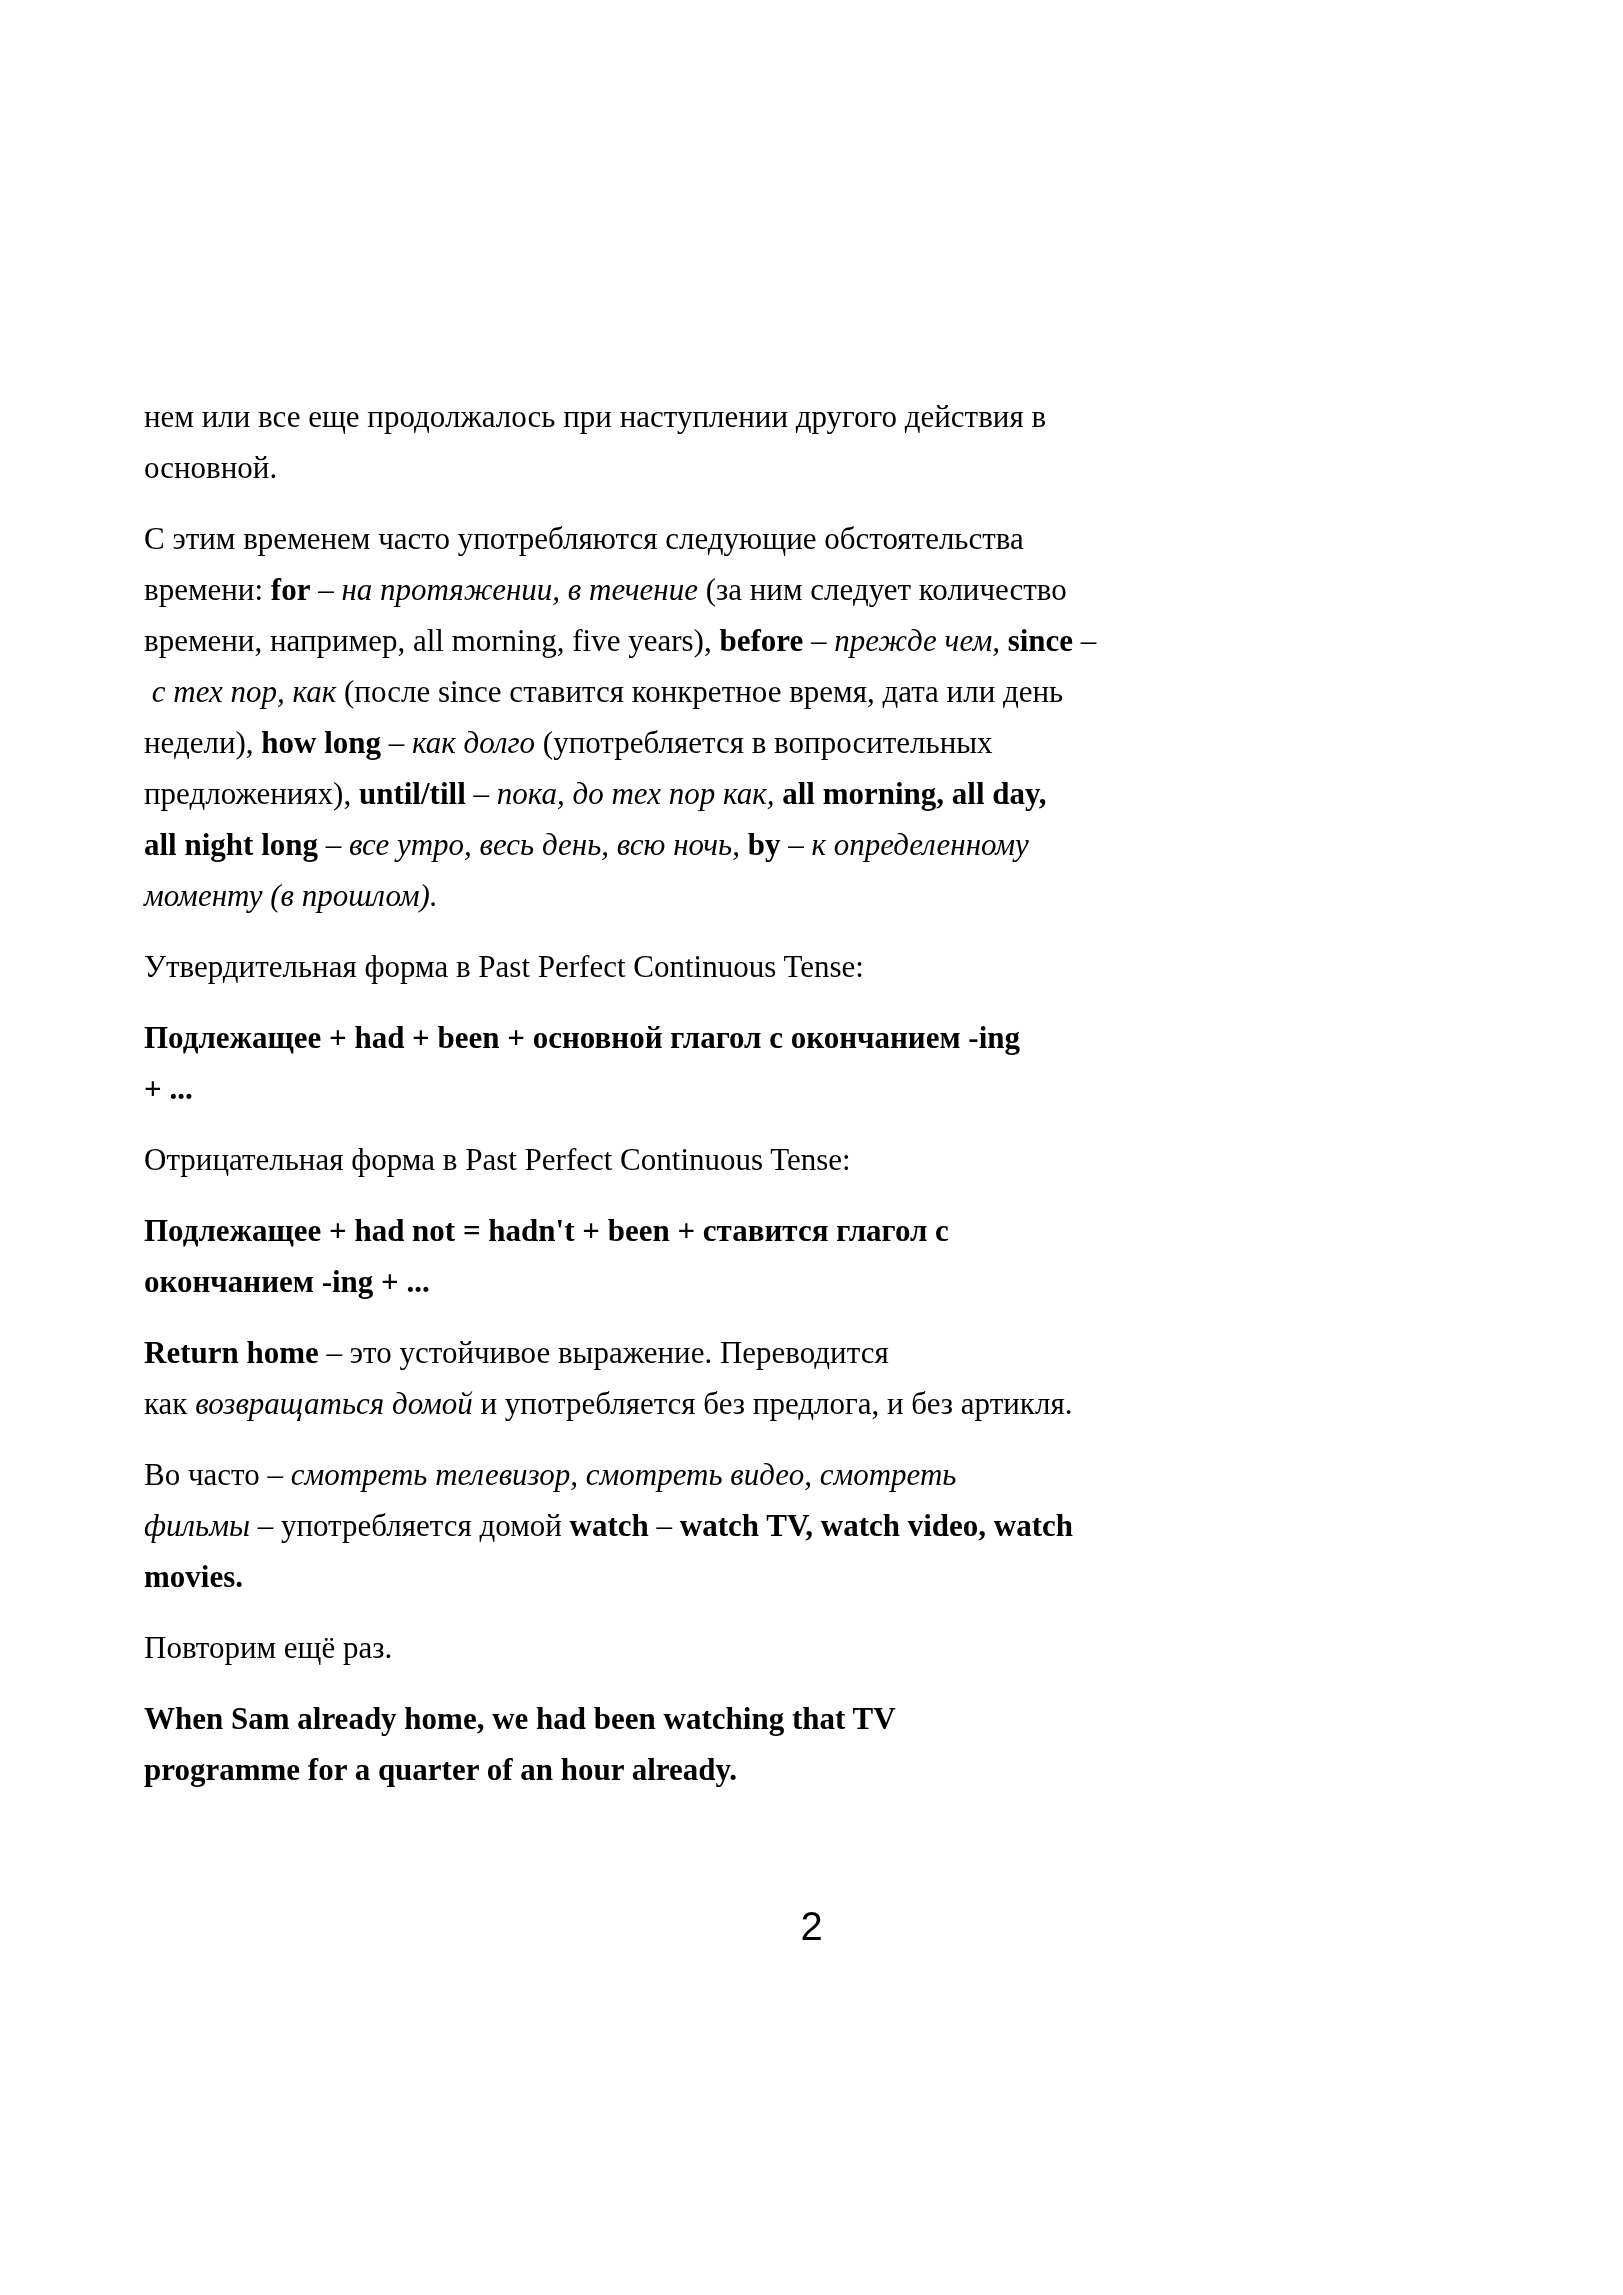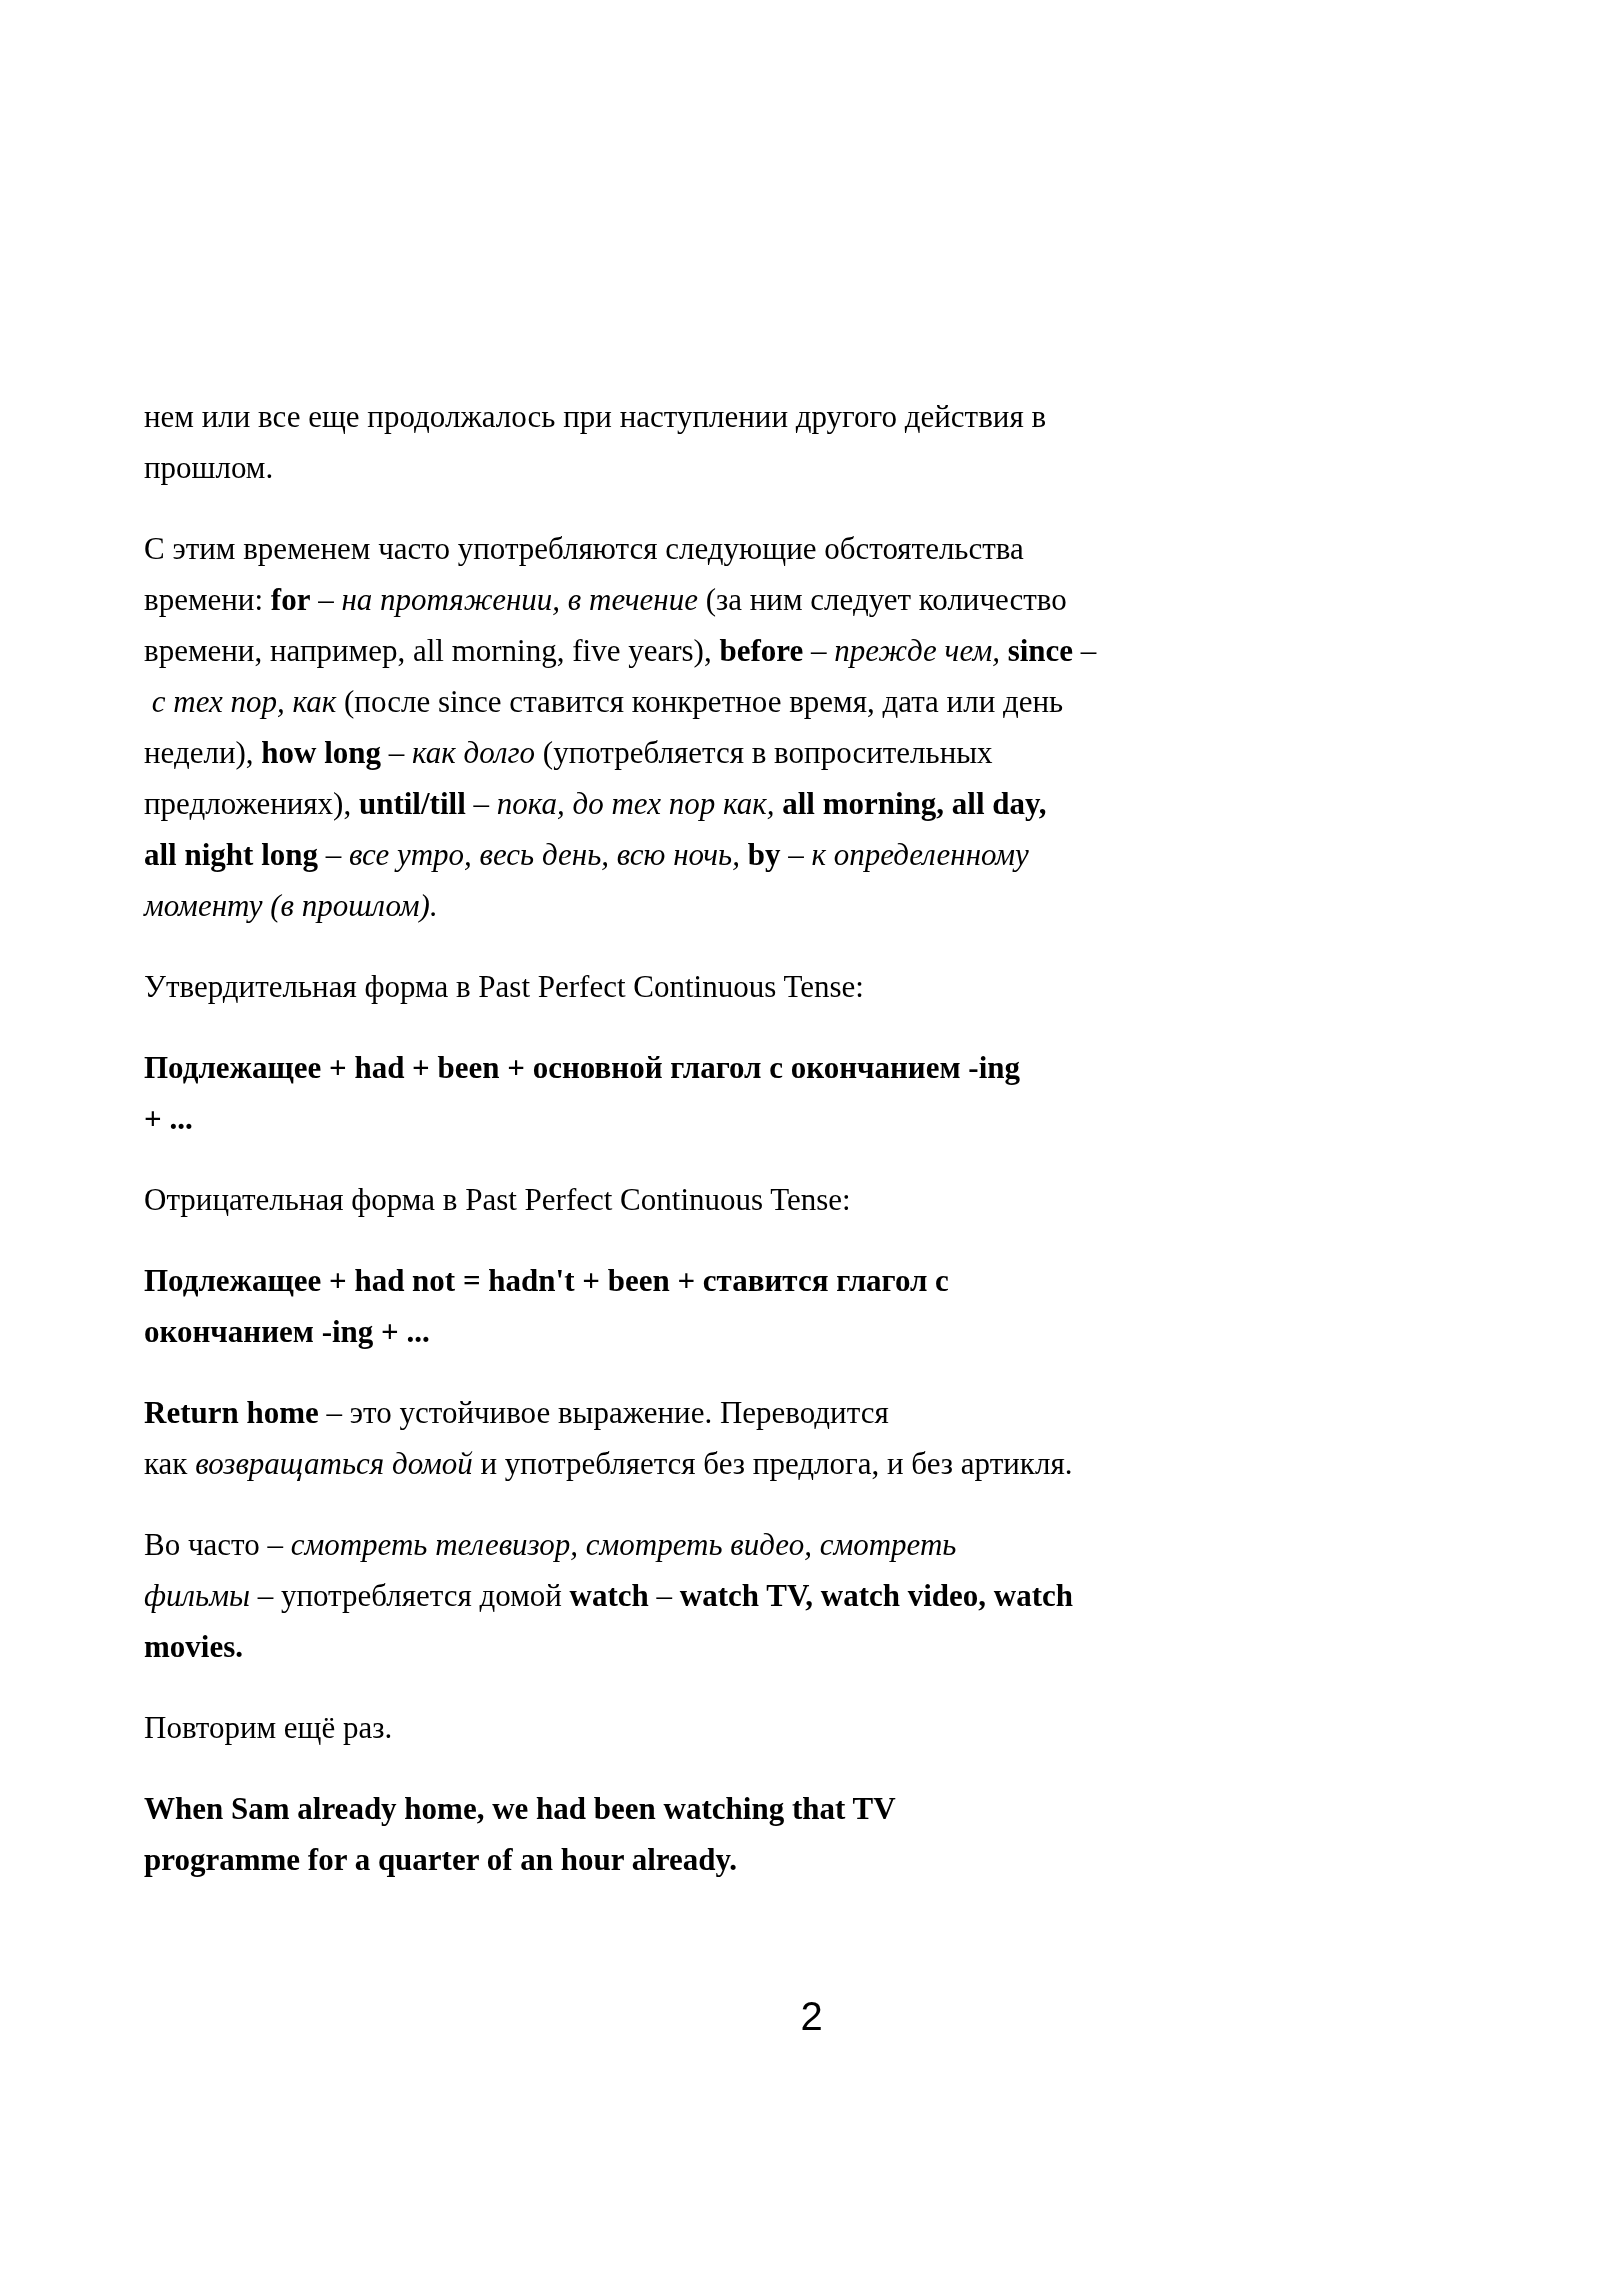--- a/index.html
+++ b/index.html
@@ -14,37 +14,37 @@
   }
   .content {
     padding: 391px 81px 0 144px;
     font-size: 31px;
     line-height: 51px;
   }
   .content p {
     margin: 0;
     white-space: pre-wrap;
   }
-  .content p + p { margin-top: 30px; }
+  .content p + p { margin-top: 20px; }
   .content p.gap-before { margin-top: 68px; }
   .page-number {
     margin-top: 108px;
     text-align: center;
     font-family: "Liberation Sans", sans-serif;
     font-size: 40px;
     line-height: 46px;
     color: #000000;
   }
 </style>
 </head>
 <body>
 
 <div class="page">
   <div class="content">
-    <p><span>нем или все еще продолжалось при наступлении другого действия в</span><br><span>прошлом.</span></p>
+    <p><span>нем или все еще продолжалось при наступлении другого действия в</span><br><span>основной.</span></p>
     <p><span>С этим временем часто употребляются следующие обстоятельства</span><br><span>времени: </span><span style="font-weight: 700;">for</span><span> – </span><span style="font-style: italic;">на протяжении, в течение</span><span> (за ним следует количество</span><br><span>времени, например, all morning, five years), </span><span style="font-weight: 700;">before</span><span> – </span><span style="font-style: italic;">прежде чем,</span><span> </span><span style="font-weight: 700;">since</span><span> –</span><br><span> </span><span style="font-style: italic;">с тех пор, как</span><span> (после since ставится конкретное время, дата или день</span><br><span>недели), </span><span style="font-weight: 700;">how long</span><span> – </span><span style="font-style: italic;">как долго</span><span> (употребляется в вопросительных</span><br><span>предложениях), </span><span style="font-weight: 700;">until/till</span><span> – </span><span style="font-style: italic;">пока, до тех пор как,</span><span> </span><span style="font-weight: 700;">all morning, all day,</span><br><span style="font-weight: 700;">all night long</span><span> – </span><span style="font-style: italic;">все утро, весь день, всю ночь,</span><span> </span><span style="font-weight: 700;">by</span><span> – </span><span style="font-style: italic;">к определенному</span><br><span style="font-style: italic;">моменту (в прошлом).</span></p>
     <p><span>Утвердительная форма в Past Perfect Continuous Tense:</span></p>
     <p><span style="font-weight: 700;">Подлежащее + had + been + основной глагол с окончанием -ing</span><br><span style="font-weight: 700;">+ ...</span></p>
     <p><span>Отрицательная форма в Past Perfect Continuous Tense:</span></p>
     <p><span style="font-weight: 700;">Подлежащее + had not = hadn't + been + ставится глагол с</span><br><span style="font-weight: 700;">окончанием -ing + ...</span></p>
     <p><span style="font-weight: 700;">Return home</span><span> – это устойчивое выражение. Переводится</span><br><span>как </span><span style="font-style: italic;">возвращаться домой</span><span> и употребляется без предлога, и без артикля.</span></p>
     <p><span>Во часто – </span><span style="font-style: italic;">смотреть телевизор, смотреть видео, смотреть</span><br><span style="font-style: italic;">фильмы</span><span> – употребляется домой </span><span style="font-weight: 700;">watch</span><span> – </span><span style="font-weight: 700;">watch TV, watch video, watch</span><br><span style="font-weight: 700;">movies.</span></p>
     <p><span>Повторим ещё раз.</span></p>
     <p><span style="font-weight: 700;">When Sam already home, we had been watching that TV</span><br><span style="font-weight: 700;">programme for a quarter of an hour already.</span></p>
   </div>

